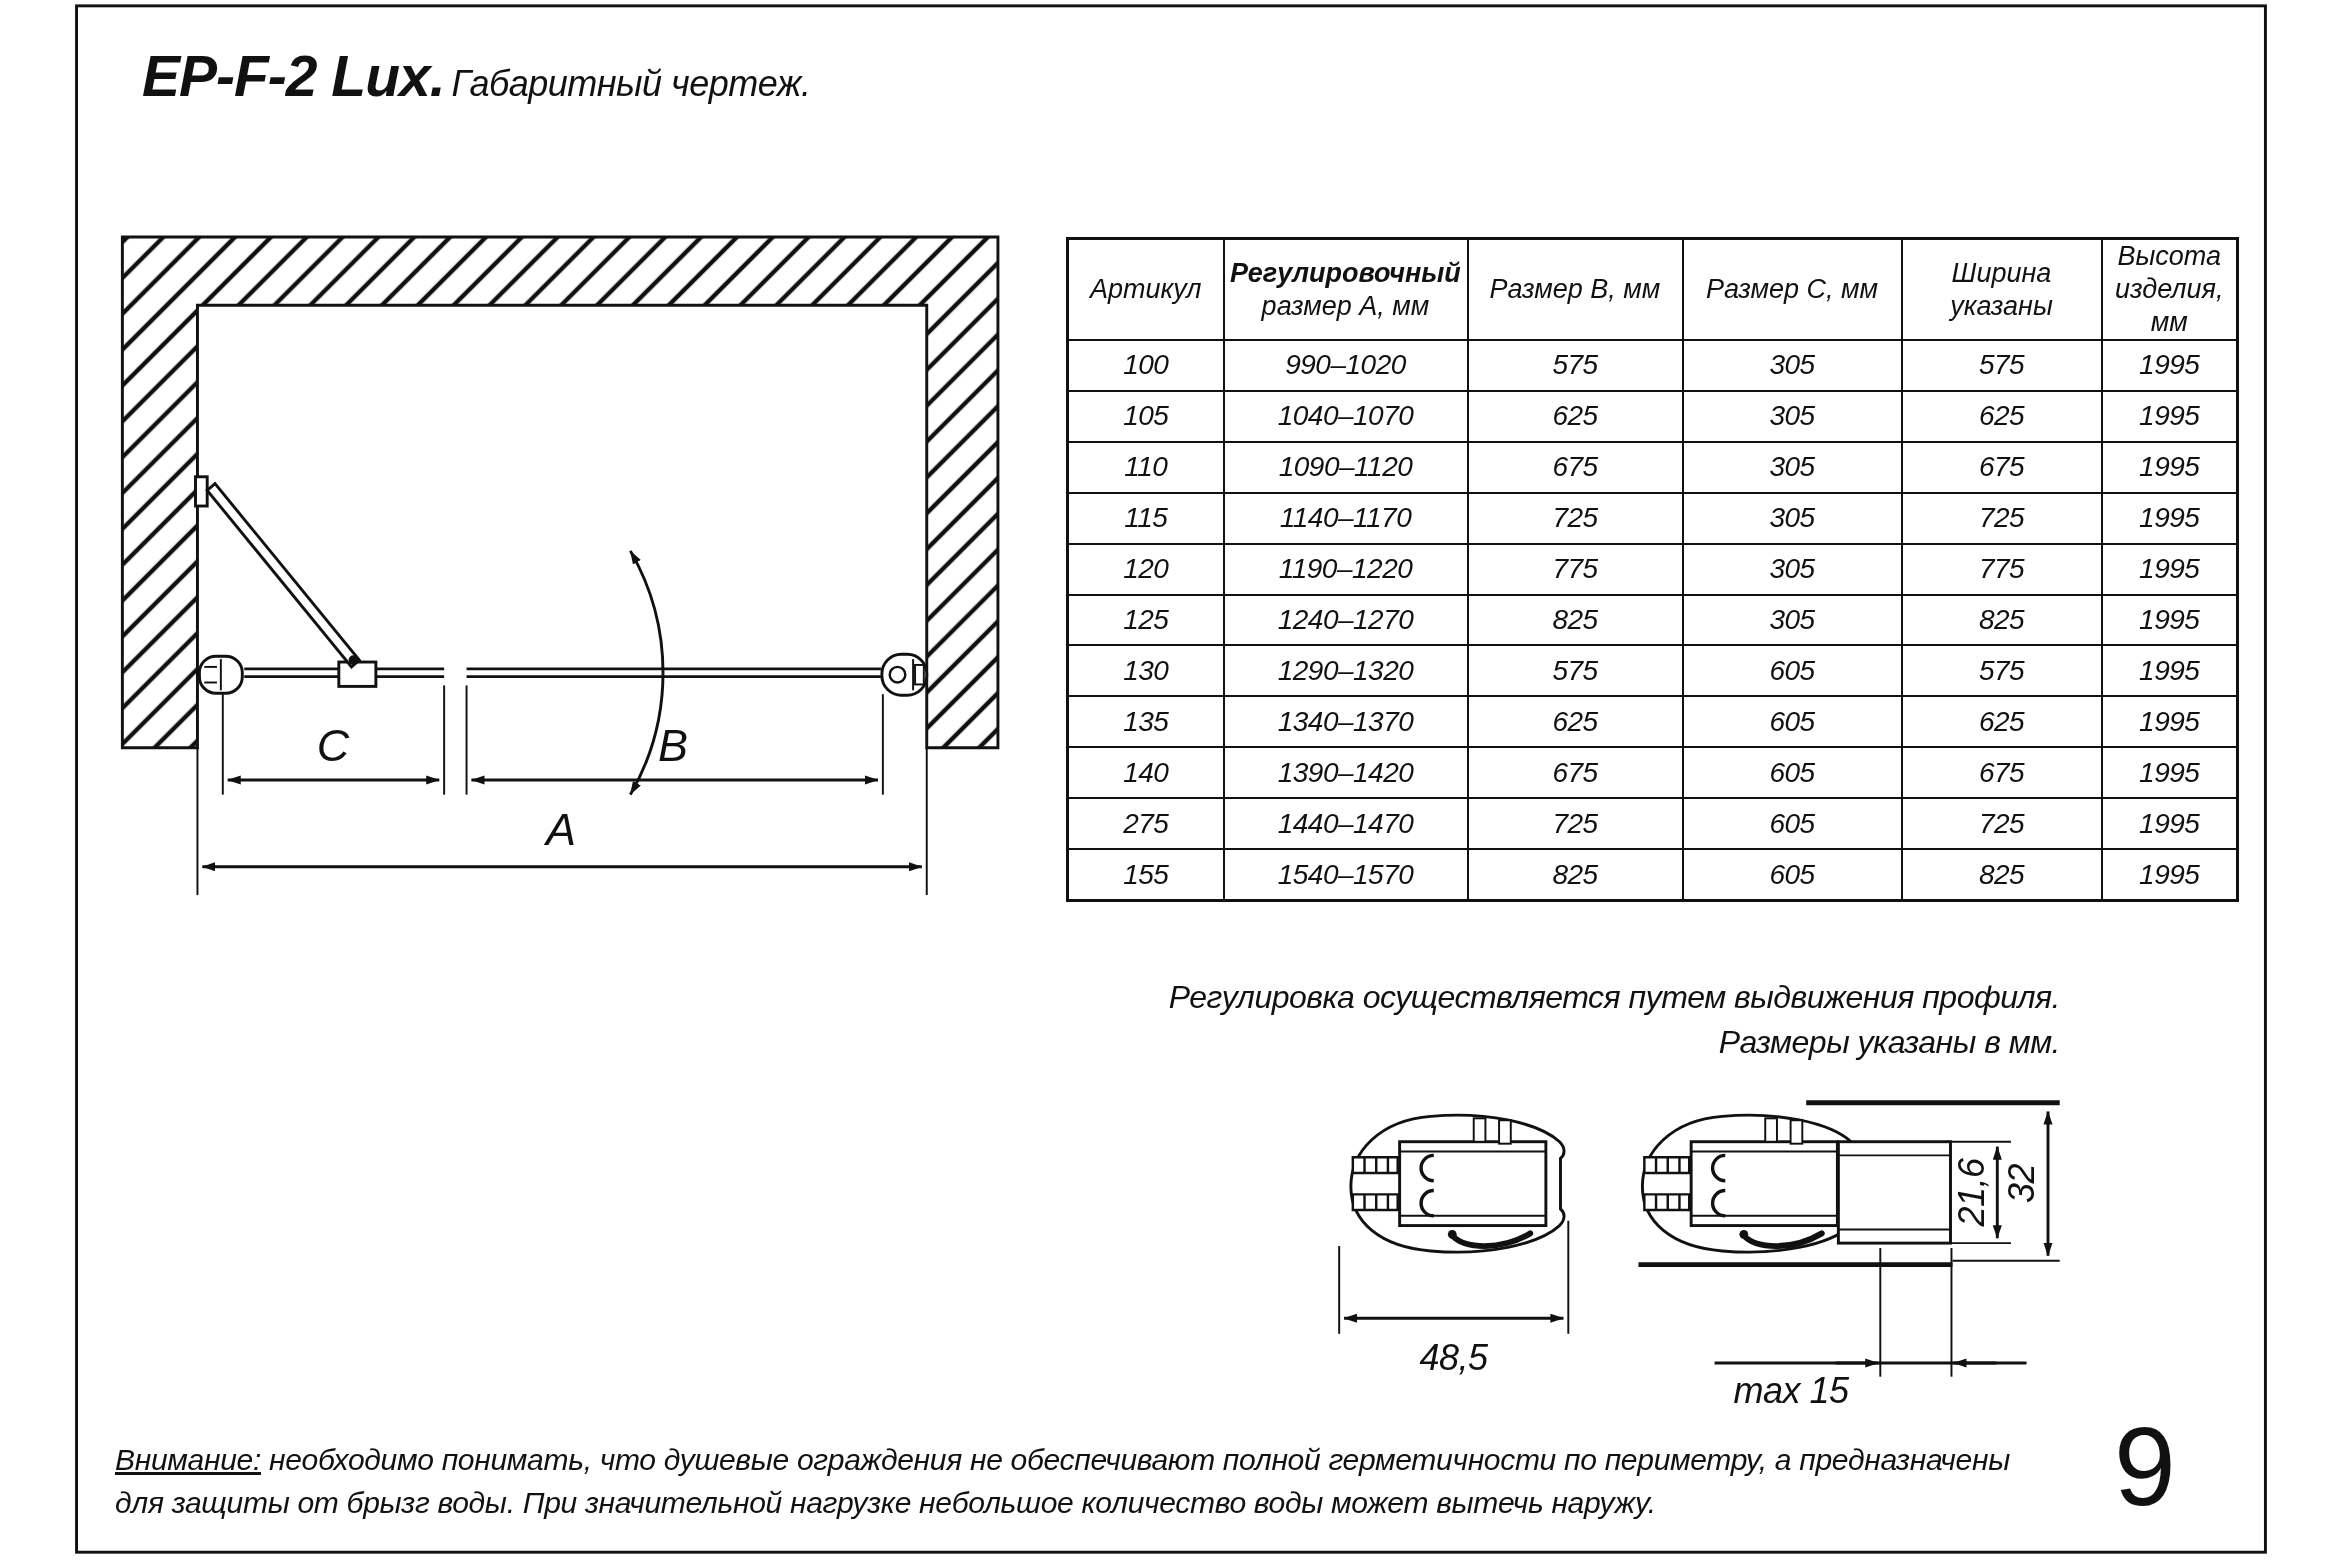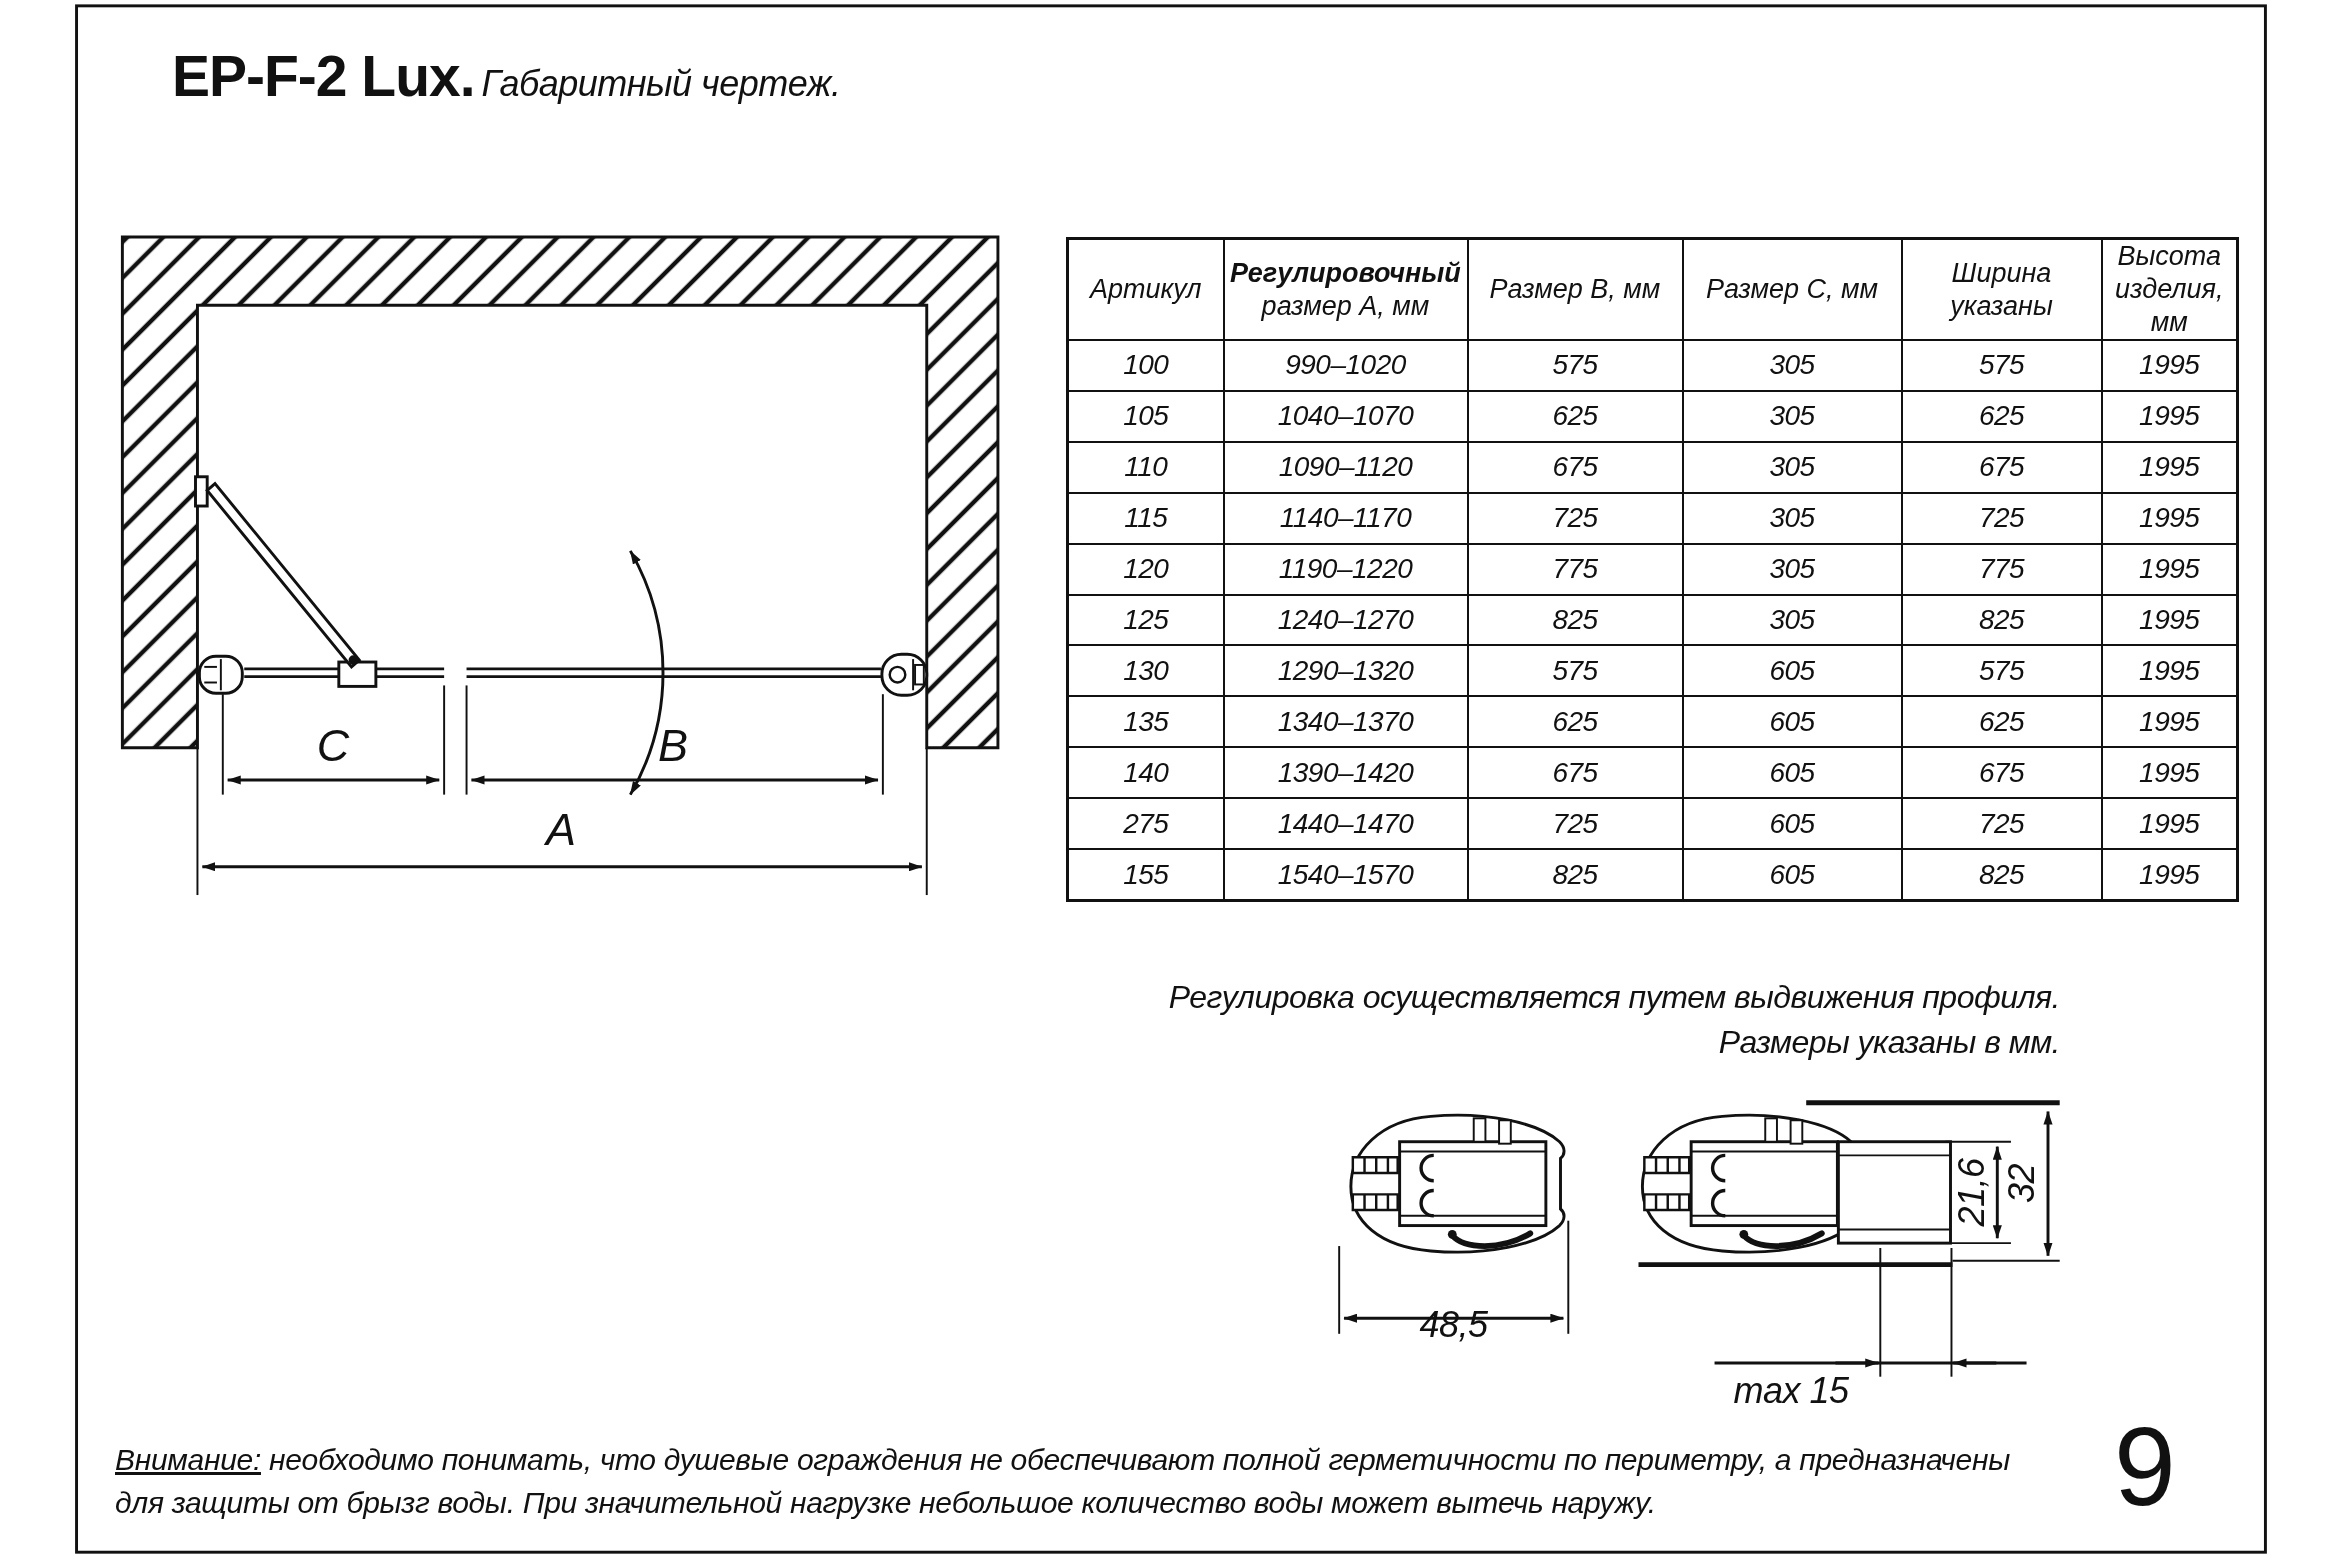--- a/index.html
+++ b/index.html
@@ -2,21 +2,21 @@
 <html><head>
 <meta charset="utf-8">
 <style>
   html,body{margin:0;padding:0;background:#e8e8e8;}
   #page{position:relative;width:2341px;height:1560px;background:#ffffff;overflow:hidden;
         font-family:"Liberation Sans",sans-serif;color:#111;}
   .abs{position:absolute;}
   svg{position:absolute;left:0;top:0;}
   
   #title-row{left:142px;top:43px;white-space:nowrap;}
-  #title-model{font-size:57px;font-weight:600;letter-spacing:-1px;margin-left:30px;}
+  #title-model{font-size:57px;font-style:italic;font-weight:600;letter-spacing:-1px;}
   #title-sub{font-size:36px;font-style:italic;font-weight:500;margin-left:7px;letter-spacing:-0.5px;}
   
   #spec-table{position:absolute;left:1066px;top:237px;border-collapse:collapse;table-layout:fixed;
               width:1169px;height:665px;}
   #spec-table th,#spec-table td{border:2.9px solid #111;text-align:center;vertical-align:middle;
               font-style:italic;font-weight:normal;padding:0 3.9px;}
   #spec-table{border:3.9px solid #111;}
   #spec-table th{font-size:27px;line-height:33px;height:98px;}
   #spec-table td{font-size:28px;height:47px;letter-spacing:-0.5px;}
   .th-bold{font-weight:bold;}
@@ -276,21 +276,21 @@
           <td>1995</td>
         </tr>
       </tbody>
   </table>
 
   <div id="notes" class="abs">
     <div>Регулировка осуществляется путем выдвижения профиля.</div>
     <div>Размеры указаны в мм.</div>
   </div>
 
-  <div class="abs dimnum" style="left:1385px;top:1304px;width:137px;">48,5</div>
+  <div class="abs dimnum" style="left:1385px;top:1337px;width:137px;">48,5</div>
   <div class="abs dimnum" style="left:1713px;top:1370px;width:156px;">max 15</div>
   <div class="abs dimnum rot" style="left:1913px;top:1173px;width:117px;height:39px;line-height:39px;">21,6</div>
   <div class="abs dimnum rot" style="left:1982px;top:1164px;width:78px;height:39px;line-height:39px;">32</div>
 
   <div id="warning" class="abs">
     <div><span id="warning-label">Внимание:</span><span> необходимо понимать, что душевые ограждения не обеспечивают полной герметичности по периметру, а предназначены</span></div>
     <div>для защиты от брызг воды. При значительной нагрузке небольшое количество воды может вытечь наружу.</div>
   </div>
 
   <div id="page-number" class="abs">9</div>

